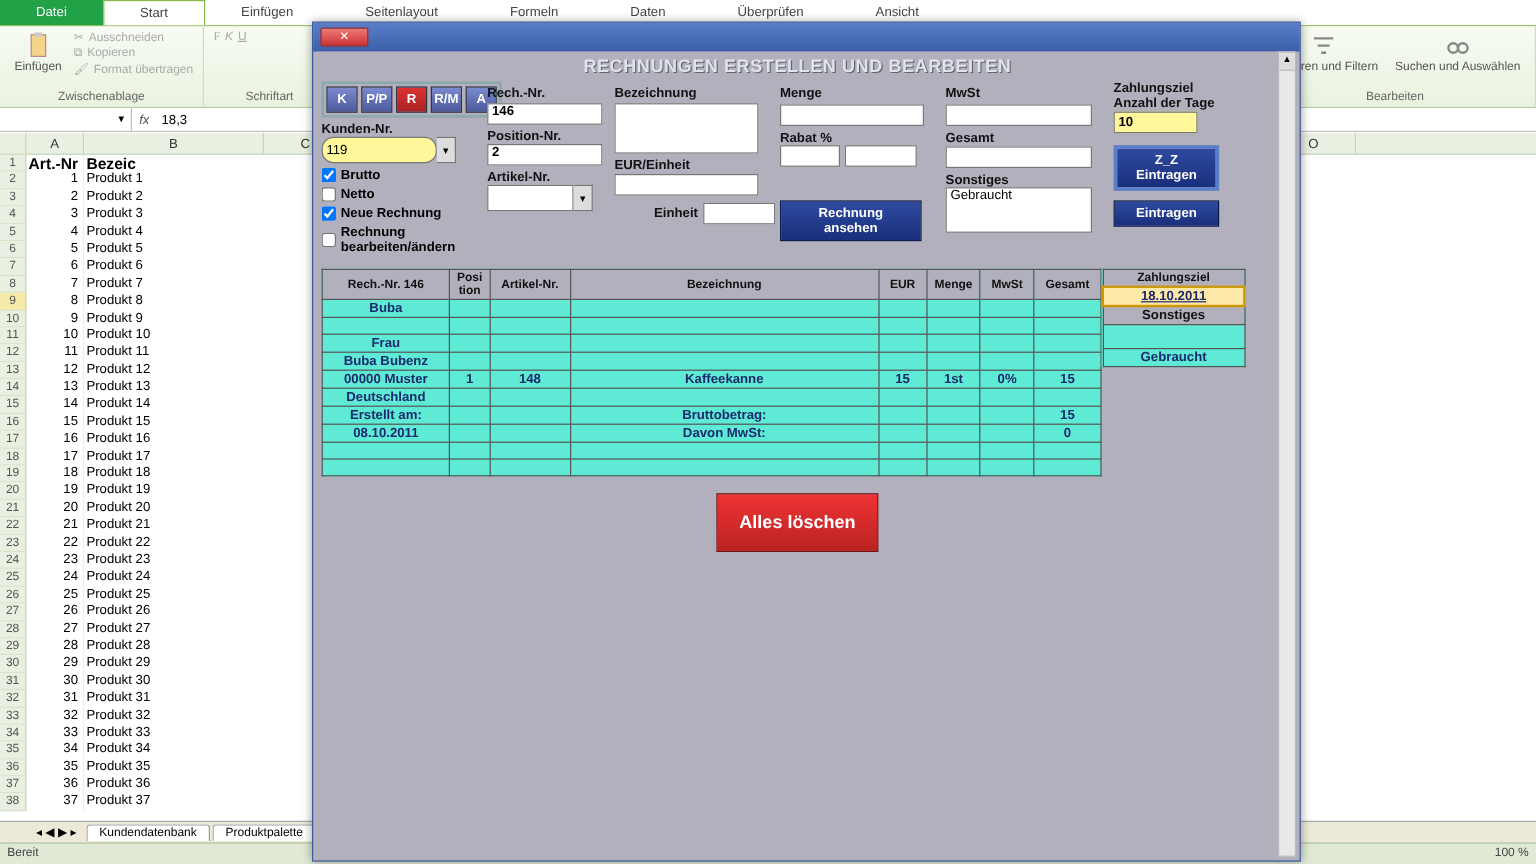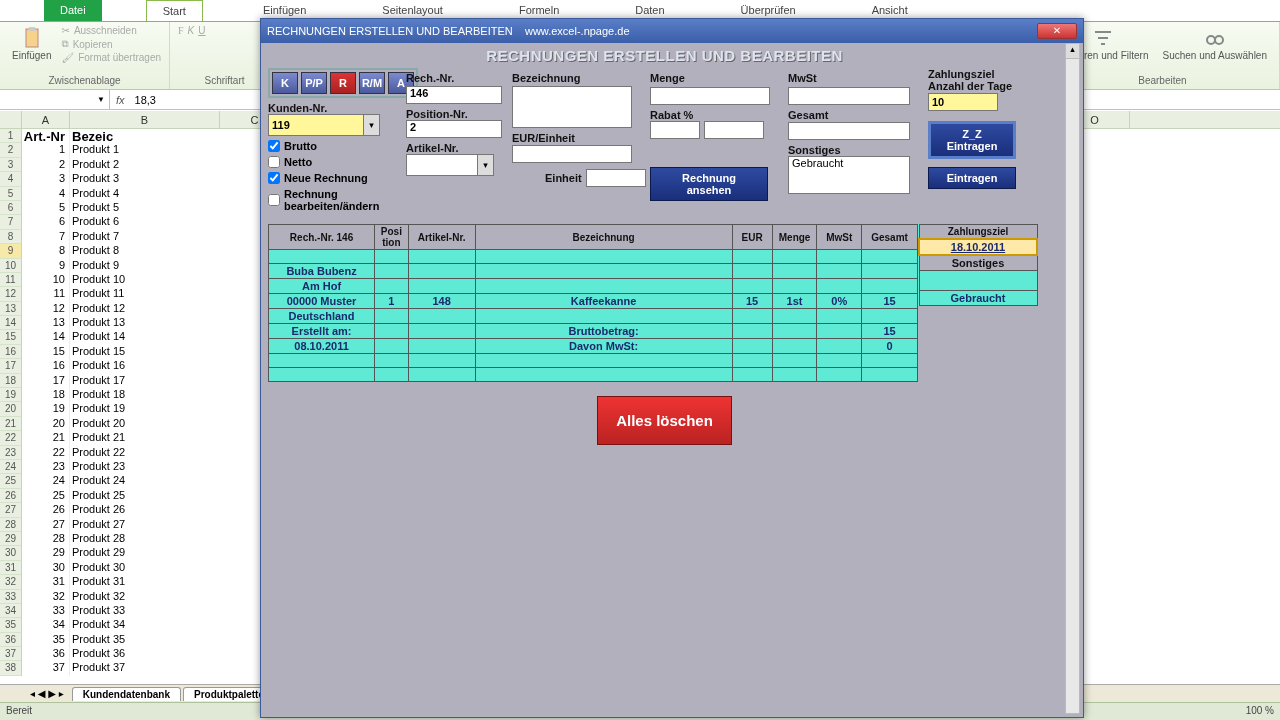--- a/index.html
+++ b/index.html
@@ -1,18 +1,18 @@
 <!DOCTYPE html>
 <html><head>
 <meta charset="utf-8">
 <style>
 * { box-sizing: border-box; margin: 0; padding: 0; font-family: "Segoe UI", Tahoma, sans-serif; }
 body { background: #fff; width: 1280px; height: 720px; overflow: hidden; position: relative; }
 .ribbon-tabs { display: flex; height: 22px; border-bottom: 1px solid #8ab94d; background: #fff; font-size: 11px; }
-.ribbon-tabs .tab { padding: 4px 16px; color: #444; cursor: pointer; margin-left: 44px; }
+.ribbon-tabs .tab { padding: 4px 30px; color: #444; cursor: pointer; }
 .ribbon-tabs .tab.file { background: #21a247; color: #fff; }
 .ribbon-tabs .tab.active { background: #fff; border: 1px solid #8ab94d; border-bottom: none; }
 .ribbon { height: 68px; background: linear-gradient(#f7fbf2,#e9f2df); border-bottom: 1px solid #b7cfa0; display: flex; font-size: 11px; color: #888; }
 .ribbon-group { border-right: 1px solid #cde0bd; padding: 2px 8px; display: flex; flex-direction: column; justify-content: space-between; }
 .ribbon-group-label { text-align: center; font-size: 10px; color: #666; padding: 1px 0; }
 .ribbon-btn-big { display:inline-flex; flex-direction: column; align-items:center; font-size:10px; color:#555; padding:2px 4px;}
 .ribbon-btn-big svg { width:24px; height:24px;}
 .ribbon-line { display:flex; gap:4px; align-items:center; padding:1px 0;}
 .ribbon-line span { color:#aaa; font-size:10px;}
 .formula-bar { height: 20px; border-bottom:1px solid #c0c0c0; display:flex; align-items:center; font-size:11px; }
@@ -22,21 +22,21 @@
 .sheet-area { position: absolute; top: 111px; left:0; right:0; bottom:18px; display:flex; }
 .col-hdrs { height:18px; display:flex; background:#e9f0e1; border-bottom:1px solid #c6d4b8; font-size:11px;}
 .col-hdrs div { border-right:1px solid #c6d4b8; text-align:center; line-height:18px; color:#333;}
 .rows { font-size:11px; }
 .rows .r { display:flex; height:14.4px; }
 .rows .r .rownum { width:22px; background:#e9f0e1; border-right:1px solid #c6d4b8; border-bottom:1px solid #d6e2ca; text-align:center; font-size:10px; color:#555; line-height:14px;}
 .rows .r .cA { width:48px; text-align:right; padding-right:4px; border-right:1px solid #eee;}
 .rows .r .cB { width:150px; padding-left:2px;}
 .rows .r.sel .rownum { background:#f7e9a8; }
 .sheet-tabs { position:absolute; bottom:0; left:0; height:18px; width:100%; background:#ece9d8; border-top:1px solid #aaa; font-size:10px; display:flex; align-items:center; padding-left:30px; gap:2px;}
-.sheet-tabs .stab { background:#fff; border:1px solid #999; border-bottom:none; padding:1px 10px; border-radius:3px 3px 0 0;font-weight:bold;}
+.sheet-tabs .stab { background:#fff; border:1px solid #999; border-bottom:none; padding:1px 10px; border-radius:3px 3px 0 0;}
 .statusbar { position:absolute; bottom:0; left:0; right:0; height:18px; background:#dfe9d5; border-top:1px solid #b0c29c; font-size:10px; padding:2px 6px; color:#444; display:flex; justify-content:space-between;}
 
 
 .dialog { position:absolute; top:18px; left:260px; width:824px; height:700px; background:#b3b0bd; border:1px solid #3a5a9c; box-shadow:0 0 8px rgba(0,0,0,.4); }
 .dialog-title { height:24px; background:linear-gradient(#5a7ec8,#3a5fa8); color:#fff; font-size:11px; display:flex; align-items:center; padding:0 6px; justify-content:space-between;}
 .dialog-close { width:40px; height:16px; background:linear-gradient(#e77,#c33); border:1px solid #933; border-radius:2px; color:#fff; text-align:center; font-size:10px; line-height:14px;}
 .dialog-body { position:absolute; top:24px; left:3px; right:18px; bottom:3px; background:#b3b0bd; padding:4px; overflow:hidden;}
 .dialog-scroll { position:absolute; top:24px; right:3px; width:15px; bottom:3px; background:#e8e8e8; border:1px solid #bbb;}
 .dialog-scroll .arrow-up { height:15px; background:#ddd; border-bottom:1px solid #bbb; text-align:center; font-size:9px;}
 .banner { text-align:center; color:#dee3ee; font-weight:bold; font-size:15px; text-shadow:1px 1px 0 #666; letter-spacing:.5px; padding:0 0 4px;}
@@ -372,42 +372,41 @@
   <div class="stab" style="background:#fff;">Produktpalette</div>
 </div>
 
 <div class="statusbar">
   <span>Bereit</span>
   <span>100 %</span>
 </div>
 
 <div class="dialog">
   <div class="dialog-title">
-    <span><span>RECHNUNGEN ERSTELLEN UND BEARBEITEN</span>&nbsp;&nbsp;&nbsp;&nbsp;<span>www.excel-.npage.de</span></span>
     <div class="dialog-close">✕</div>
   </div>
   <div class="dialog-scroll">
       <div class="arrow-up">▴</div>
     </div>
   <div class="dialog-body">
     <div class="banner">RECHNUNGEN ERSTELLEN UND BEARBEITEN</div>
 
     <div style="display:flex; gap:10px; align-items:flex-start;">
 
       <div style="width:128px;">
         <div class="nav-btns">
           <div class="nb">K</div>
           <div class="nb">P/P</div>
           <div class="nb active">R</div>
           <div class="nb">R/M</div>
           <div class="nb">A</div>
         </div>
         <label class="lbl" style="display:block;margin-top:4px;">Kunden-Nr.</label>
         <div class="combo">
-          <input class="field big yellow" style="width: 96px; font-weight: bold;" value="119">
+          <input class="field big yellow" style="width: 96px; font-weight: normal; border-radius: 10px;" value="119">
           <div class="arrow">▾</div>
         </div>
         <div class="chk">
             <input type="checkbox" checked="" style="">
             <span>Brutto</span>
           </div>
         <div class="chk">
             <input type="checkbox" style="">
             <span>Netto</span>
           </div>
@@ -481,41 +480,51 @@
           <th style="width:60px;">Artikel-Nr.</th>
           <th style="width:230px;">Bezeichnung</th>
           <th style="width:36px;">EUR</th>
           <th style="width:40px;">Menge</th>
           <th style="width:40px;">MwSt</th>
           <th style="width:50px;">Gesamt</th>
         </tr>
           </thead>
         <tbody id="invoice-tbody">
             <tr>
-              <td></td>
+              <td>Buba</td>
+              <td></td>
+              <td></td>
+              <td></td>
+              <td></td>
+              <td></td>
+              <td></td>
+              <td></td>
+            </tr>
+            <tr>
+              <td></td>
+              <td></td>
+              <td></td>
+              <td></td>
+              <td></td>
+              <td></td>
+              <td></td>
+              <td></td>
+            </tr>
+            <tr>
+              <td>Frau</td>
               <td></td>
               <td></td>
               <td></td>
               <td></td>
               <td></td>
               <td></td>
               <td></td>
             </tr>
             <tr>
               <td>Buba Bubenz</td>
-              <td></td>
-              <td></td>
-              <td></td>
-              <td></td>
-              <td></td>
-              <td></td>
-              <td></td>
-            </tr>
-            <tr>
-              <td>Am Hof</td>
               <td></td>
               <td></td>
               <td></td>
               <td></td>
               <td></td>
               <td></td>
               <td></td>
             </tr>
             <tr>
               <td>00000 Muster</td>

